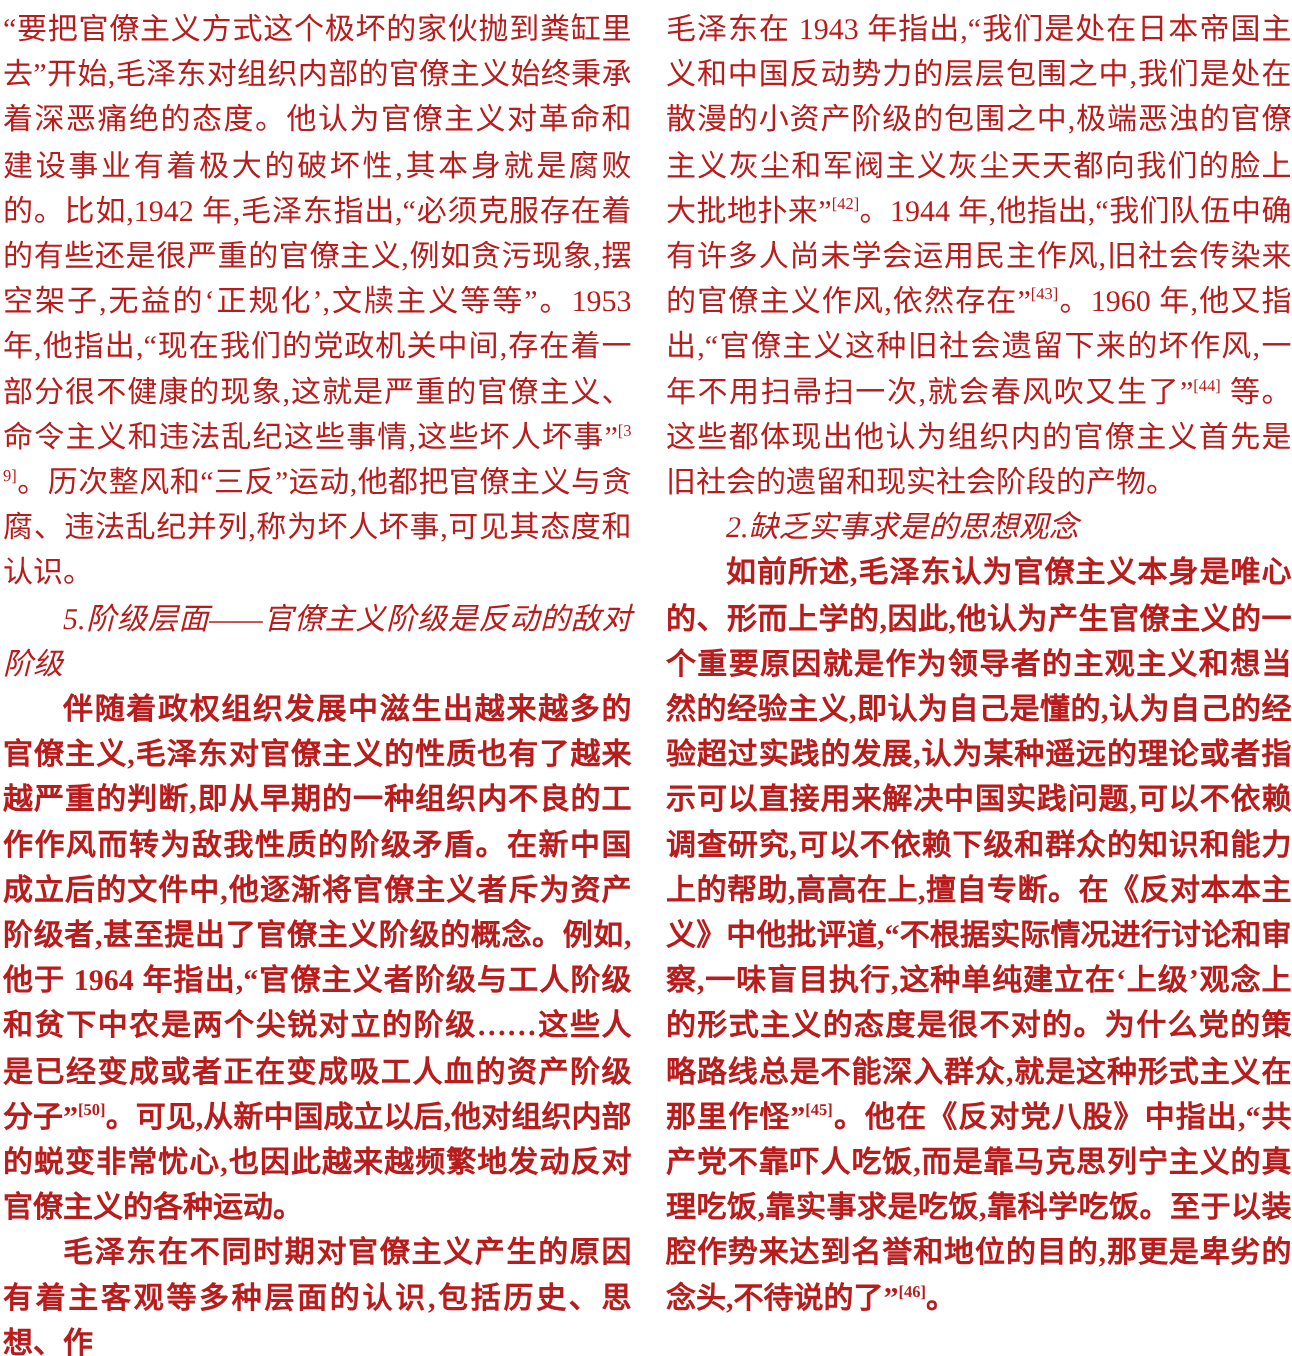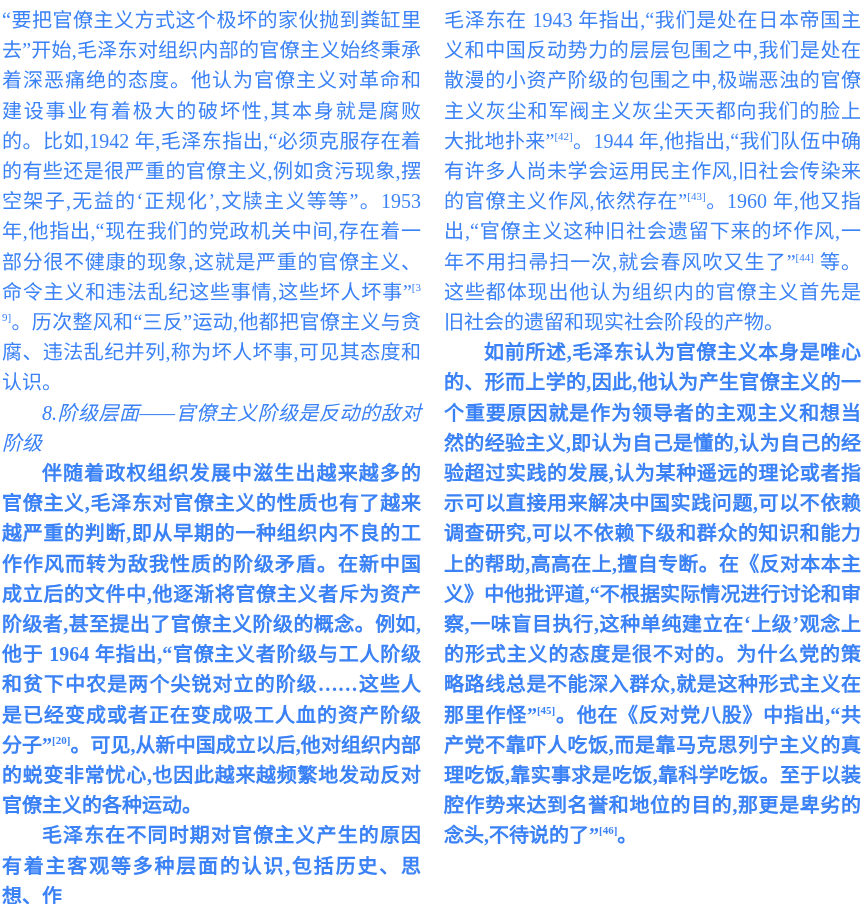--- a/index.html
+++ b/index.html
@@ -22,21 +22,21 @@
   .column {
     box-sizing: border-box;
   }
   .column.left  { width: 419px; }
   .column.right { width: 417px; }
   p.block {
     margin: 0;
     padding: 0;
     font-size: 20px;
     line-height: 30.2px;
-    color: #3b82f6;
+    color: #b91c1c;
     text-align: justify;
     word-break: break-all;
     text-justify: inter-character;
   }
   p.block.indent { text-indent: 2em; font-weight: bold; }
   p.block.heading {
     font-style: italic;      
     font-weight: 400;
   }
   sup.ref {
@@ -45,21 +45,22 @@
     vertical-align: super;
     letter-spacing: 0;
   }
 </style>
 </head>
 <body>
 
 <div class="page">
   <div class="column left">
       <p class="block body">“要把官僚主义方式这个极坏的家伙抛到粪缸里去”开始,毛泽东对组织内部的官僚主义始终秉承着深恶痛绝的态度。他认为官僚主义对革命和建设事业有着极大的破坏性,其本身就是腐败的。比如,1942 年,毛泽东指出,“必须克服存在着的有些还是很严重的官僚主义,例如贪污现象,摆空架子,无益的‘正规化’,文牍主义等等”。1953 年,他指出,“现在我们的党政机关中间,存在着一部分很不健康的现象,这就是严重的官僚主义、命令主义和违法乱纪这些事情,这些坏人坏事”<sup class="ref">[39]</sup>。历次整风和“三反”运动,他都把官僚主义与贪腐、违法乱纪并列,称为坏人坏事,可见其态度和认识。</p>
-      <p class="block heading indent">8.阶级层面——官僚主义阶级是反动的敌对阶级</p>
-      <p class="block body indent">伴随着政权组织发展中滋生出越来越多的官僚主义,毛泽东对官僚主义的性质也有了越来越严重的判断,即从早期的一种组织内不良的工作作风而转为敌我性质的阶级矛盾。在新中国成立后的文件中,他逐渐将官僚主义者斥为资产阶级者,甚至提出了官僚主义阶级的概念。例如,他于 1964 年指出,“官僚主义者阶级与工人阶级和贫下中农是两个尖锐对立的阶级……这些人是已经变成或者正在变成吸工人血的资产阶级分子”<sup class="ref">[20]</sup>。可见,从新中国成立以后,他对组织内部的蜕变非常忧心,也因此越来越频繁地发动反对官僚主义的各种运动。</p>
+      <p class="block heading indent">5.阶级层面——官僚主义阶级是反动的敌对阶级</p>
+      <p class="block body indent">伴随着政权组织发展中滋生出越来越多的官僚主义,毛泽东对官僚主义的性质也有了越来越严重的判断,即从早期的一种组织内不良的工作作风而转为敌我性质的阶级矛盾。在新中国成立后的文件中,他逐渐将官僚主义者斥为资产阶级者,甚至提出了官僚主义阶级的概念。例如,他于 1964 年指出,“官僚主义者阶级与工人阶级和贫下中农是两个尖锐对立的阶级……这些人是已经变成或者正在变成吸工人血的资产阶级分子”<sup class="ref">[50]</sup>。可见,从新中国成立以后,他对组织内部的蜕变非常忧心,也因此越来越频繁地发动反对官僚主义的各种运动。</p>
       <p class="block body indent">毛泽东在不同时期对官僚主义产生的原因有着主客观等多种层面的认识,包括历史、思想、作</p>
     </div>
   <div class="column right">
       <p class="block body">毛泽东在 1943 年指出,“我们是处在日本帝国主义和中国反动势力的层层包围之中,我们是处在散漫的小资产阶级的包围之中,极端恶浊的官僚主义灰尘和军阀主义灰尘天天都向我们的脸上大批地扑来”<sup class="ref">[42]</sup>。1944 年,他指出,“我们队伍中确有许多人尚未学会运用民主作风,旧社会传染来的官僚主义作风,依然存在”<sup class="ref">[43]</sup>。1960 年,他又指出,“官僚主义这种旧社会遗留下来的坏作风,一年不用扫帚扫一次,就会春风吹又生了”<sup class="ref">[44]</sup> 等。这些都体现出他认为组织内的官僚主义首先是旧社会的遗留和现实社会阶段的产物。</p>
+      <p class="block heading indent">2.缺乏实事求是的思想观念</p>
       <p class="block body indent">如前所述,毛泽东认为官僚主义本身是唯心的、形而上学的,因此,他认为产生官僚主义的一个重要原因就是作为领导者的主观主义和想当然的经验主义,即认为自己是懂的,认为自己的经验超过实践的发展,认为某种遥远的理论或者指示可以直接用来解决中国实践问题,可以不依赖调查研究,可以不依赖下级和群众的知识和能力上的帮助,高高在上,擅自专断。在《反对本本主义》中他批评道,“不根据实际情况进行讨论和审察,一味盲目执行,这种单纯建立在‘上级’观念上的形式主义的态度是很不对的。为什么党的策略路线总是不能深入群众,就是这种形式主义在那里作怪”<sup class="ref">[45]</sup>。他在《反对党八股》中指出,“共产党不靠吓人吃饭,而是靠马克思列宁主义的真理吃饭,靠实事求是吃饭,靠科学吃饭。至于以装腔作势来达到名誉和地位的目的,那更是卑劣的念头,不待说的了”<sup class="ref">[46]</sup>。</p>
     </div>
 </div>
 
 </body></html>

